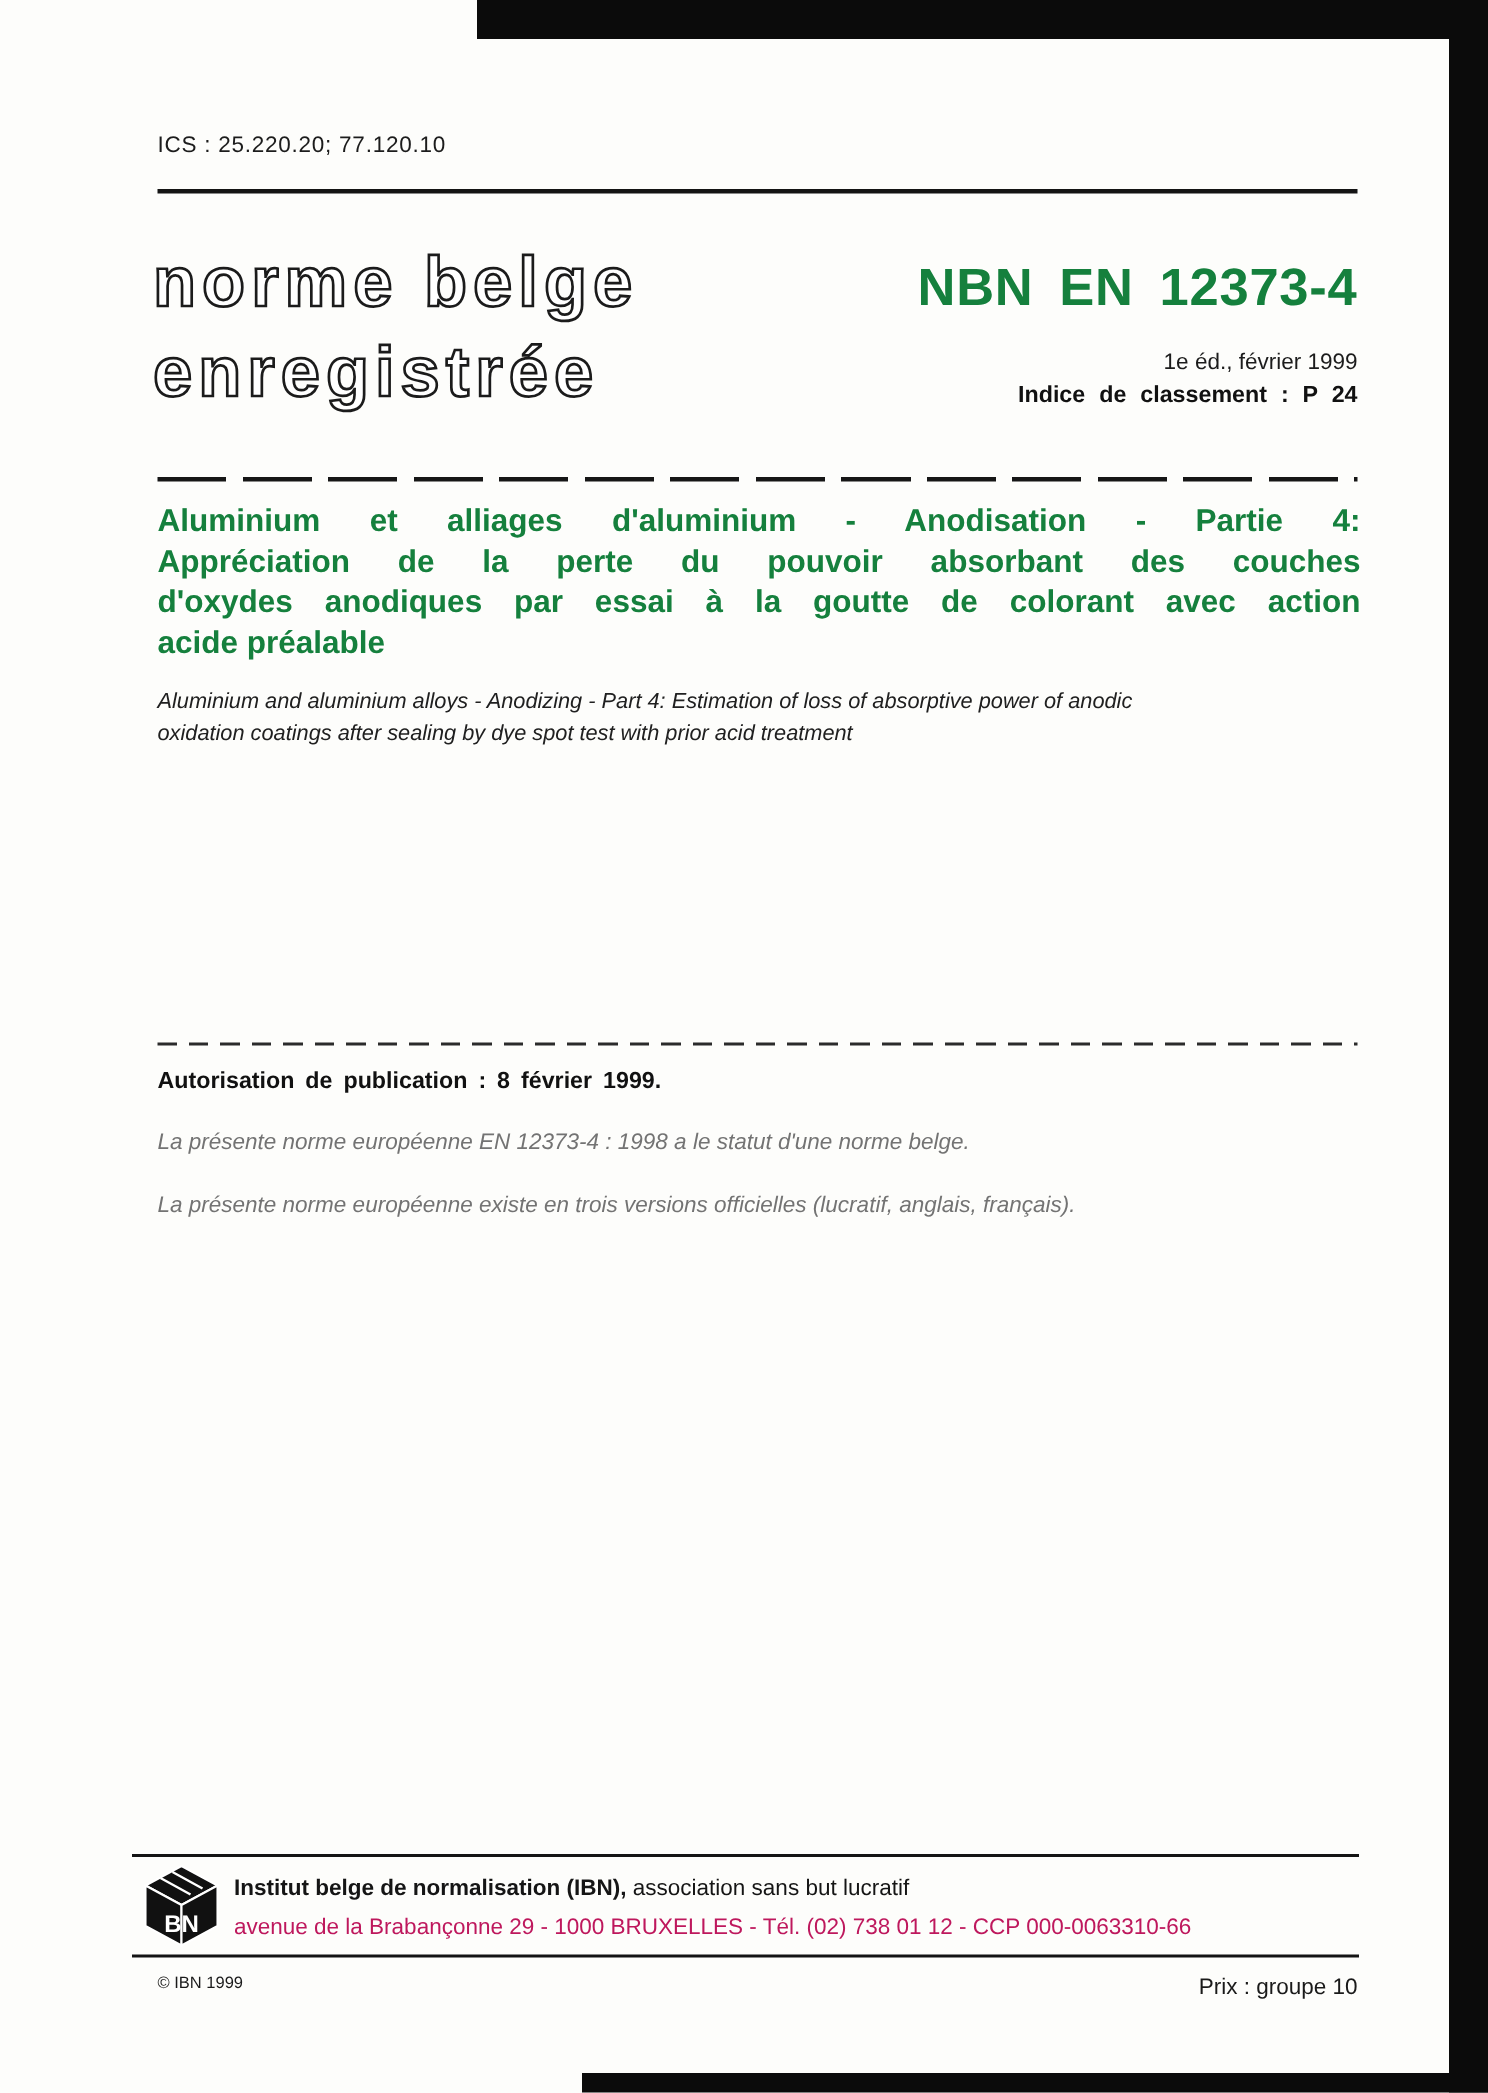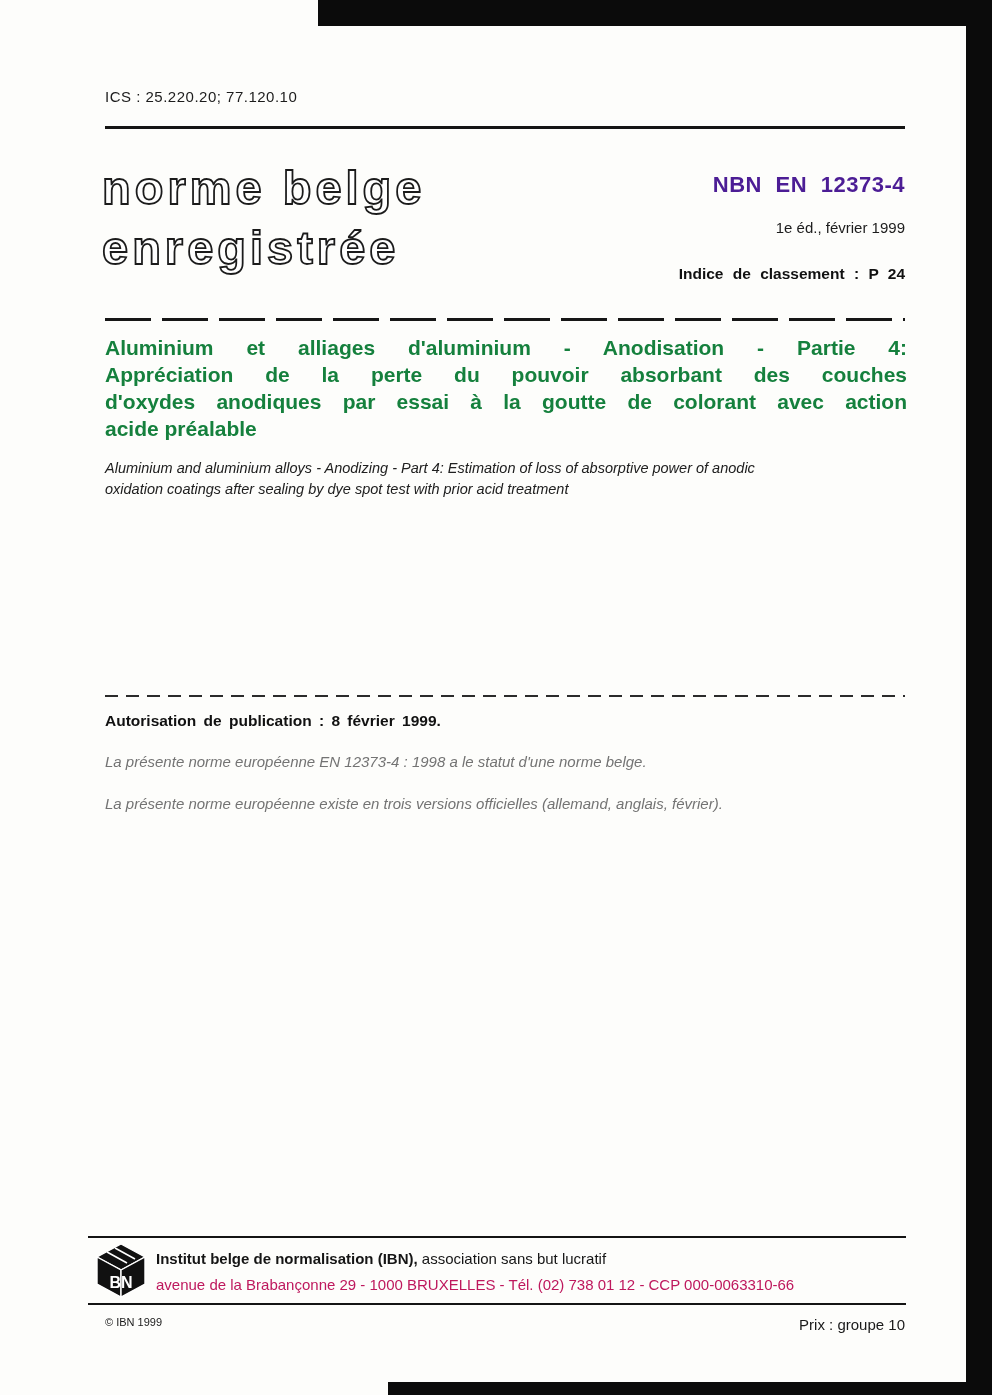--- a/index.html
+++ b/index.html
@@ -32,26 +32,26 @@
     font-size: 47px;
     font-weight: bold;
     letter-spacing: 4px;
     fill: #ffffff;
     stroke: #1b1b1b;
     stroke-width: 1.8;
   }
 
   .code-block { right: 87px; top: 172px; width: 360px; text-align: right; }
   .standard-code {
-    font-size: 22px; font-weight: bold; letter-spacing: 0.5px; word-spacing: 7px;
-    color: #4c1d95;
+    font-size: 35px; font-weight: bold; letter-spacing: 0.5px; word-spacing: 7px;
+    color: #15803d;
   }
   .edition { font-size: 15px; margin-top: 21px; color: #1c1c1c; }
   .classification {
-    font-size: 15.5px; font-weight: bold; margin-top: 29px; word-spacing: 5px; color: #111;
+    font-size: 15.5px; font-weight: bold; margin-top: 5px; word-spacing: 5px; color: #111;
   }
 
   .divider { height: 3px; }
   .divider-dash-lg {
     left: 105px; top: 318px; width: 800px;
     background-image: repeating-linear-gradient(90deg, #161616 0px, #161616 46px, transparent 46px, transparent 57px);
   }
   .divider-dash-sm {
     left: 105px; top: 695px; width: 800px; height: 2px;
     background-image: repeating-linear-gradient(90deg, #2b2b2b 0px, #2b2b2b 13px, transparent 13px, transparent 21px);
@@ -117,21 +117,21 @@
     <div>acide préalable</div>
   </div>
 
   <div class="abs title-en">Aluminium and aluminium alloys - Anodizing - Part 4: Estimation of loss of absorptive power of anodic
 oxidation coatings after sealing by dye spot test with prior acid treatment</div>
 
   <div class="abs divider-dash-sm"></div>
 
   <div class="abs authorization">Autorisation de publication : 8 février 1999.</div>
   <div class="abs body-line status-line">La présente norme européenne EN 12373-4 : 1998 a le statut d'une norme belge.</div>
-  <div class="abs body-line versions-line">La présente norme européenne existe en trois versions officielles (allemand, anglais, février).</div>
+  <div class="abs body-line versions-line">La présente norme européenne existe en trois versions officielles (lucratif, anglais, français).</div>
 
   <div class="abs rule footer-rule-top"></div>
 
   <svg class="abs ibn-logo" width="56" height="58" viewBox="0 0 56 58">
     <polygon points="28,2 52,15 28,28 4,15" fill="#111" stroke="#fff" stroke-width="1.4"></polygon>
     <polygon points="4,15 28,28 28,55 4,42" fill="#111" stroke="#fff" stroke-width="1.4"></polygon>
     <polygon points="28,28 52,15 52,42 28,55" fill="#111" stroke="#fff" stroke-width="1.4"></polygon>
     <path d="M14,10 L34,21 M22,6 L42,17" stroke="#fff" stroke-width="1.6" fill="none"></path>
     <text x="28" y="46" text-anchor="middle" fill="#fff" font-size="16" font-weight="bold" font-family="Liberation Sans, sans-serif">BN</text>
   </svg>

